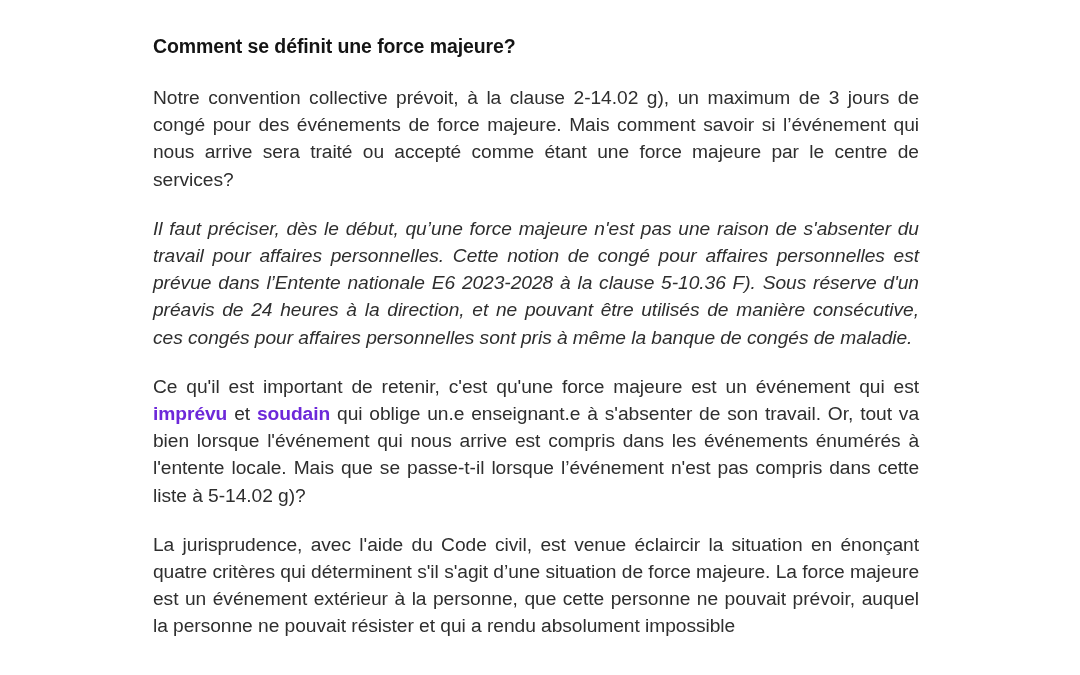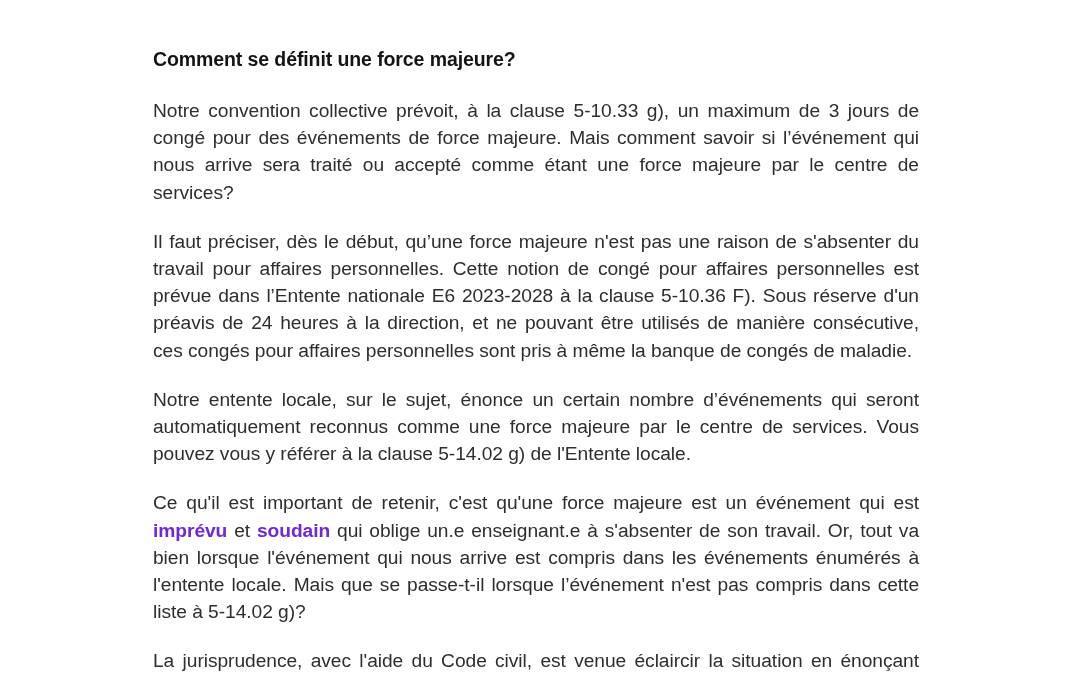--- a/index.html
+++ b/index.html
@@ -29,36 +29,36 @@
     top: 0;
     width: 766px;
   }
   .doc-heading {
     font-size: 19.5px;
     font-weight: 700;
     color: #141414;
     letter-spacing: -0.1px;
     line-height: 26px;
     margin: 0;
-    padding-top: 46px;
+    padding-top: 33px;
     text-align: left;
   }
   .doc-paragraph {
     font-size: 19.2px;
     font-weight: 400;
     color: #2e2e2e;
     line-height: 27.2px;
     text-align: justify;
     text-justify: inter-word;
     margin: 0;
     letter-spacing: -0.05px;
     word-spacing: 0px;
   }
   .doc-paragraph.p1 { margin-top: 25px; }
-  .doc-paragraph.p2 { margin-top: 22px; }
+  .doc-paragraph.p2 { margin-top: 22px; font-style: italic; }
   .doc-paragraph.p3 { margin-top: 22px; }
   .doc-paragraph.p4 { margin-top: 22px; }
   .doc-paragraph.p5 { margin-top: 22px; }
   .doc-paragraph b,
   .doc-paragraph strong {
     font-weight: 700;
     color: #6d28d9;
   }
   
   .clipped-tail {
@@ -66,24 +66,23 @@
   }
 </style>
 </head>
 <body>
 
 <div class="page">
   <div class="content">
 
     <h1 class="doc-heading">Comment se définit une force majeure?</h1>
 
-    <p class="doc-paragraph p1">Notre convention collective prévoit, à la clause 5-10.33 g), un maximum de 3 jours de congé pour des événements de force majeure. Mais comment savoir si l’événement qui nous arrive sera traité ou accepté comme étant une force majeure par le centre de services?</p>
+    <p class="doc-paragraph p1">Notre convention collective prévoit, à la clause 2-14.02 g), un maximum de 3 jours de congé pour des événements de force majeure. Mais comment savoir si l’événement qui nous arrive sera traité ou accepté comme étant une force majeure par le centre de services?</p>
 
     <p class="doc-paragraph p2">Il faut préciser, dès le début, qu’une force majeure n'est pas une raison de s'absenter du travail pour affaires personnelles. Cette notion de congé pour affaires personnelles est prévue dans l’Entente nationale E6 2023-2028 à la clause 5-10.36 F). Sous réserve d'un préavis de 24 heures à la direction, et ne pouvant être utilisés de manière consécutive, ces congés pour affaires personnelles sont pris à même la banque de congés de maladie.</p>
 
-    <p class="doc-paragraph p3">Notre entente locale, sur le sujet, énonce un certain nombre d’événements qui seront automatiquement reconnus comme une force majeure par le centre de services. Vous pouvez vous y référer à la clause 5-14.02 g) de l'Entente locale.</p>
 
     <p class="doc-paragraph p4">Ce qu'il est important de retenir, c'est qu'une force majeure est un événement qui est <b>imprévu</b> et <b>soudain</b> qui oblige un.e enseignant.e à s'absenter de son travail. Or, tout va bien lorsque l'événement qui nous arrive est compris dans les événements énumérés à l'entente locale. Mais que se passe-t-il lorsque l’événement n'est pas compris dans cette liste à 5-14.02 g)?</p>
 
     <p class="doc-paragraph p5 clipped-tail">La jurisprudence, avec l'aide du Code civil, est venue éclaircir la situation en énonçant quatre critères qui déterminent s'il s'agit d’une situation de force majeure. La force majeure est un événement extérieur à la personne, que cette personne ne pouvait prévoir, auquel la personne ne pouvait résister et qui a rendu absolument impossible</p>
 
   </div>
 </div>
 
 </body></html>

